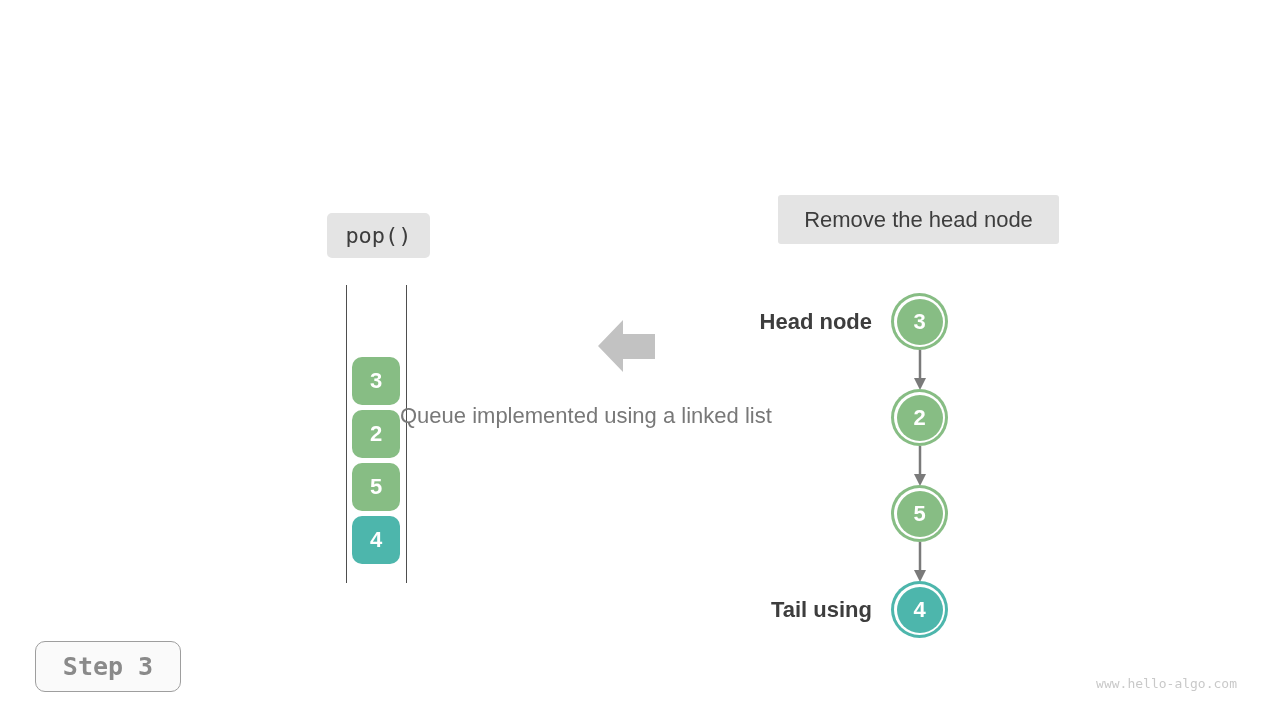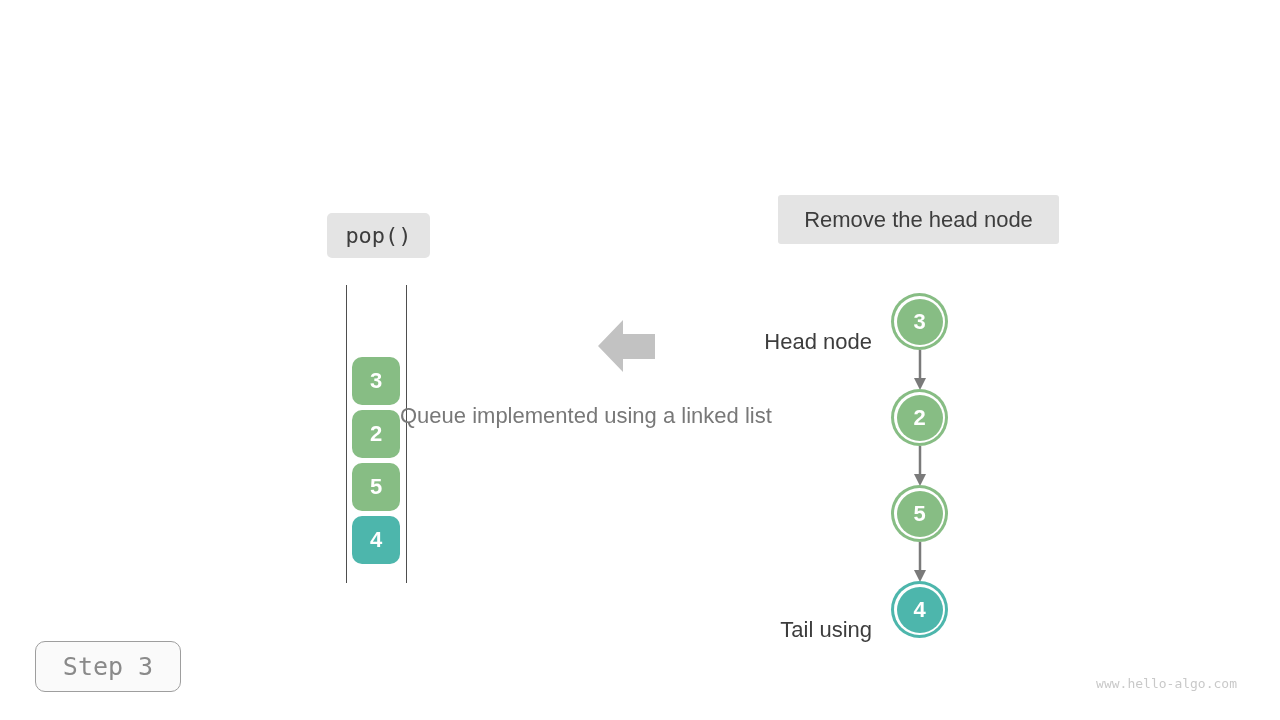--- a/index.html
+++ b/index.html
@@ -70,24 +70,23 @@
     text-align: left;
     font-size: 22px;
     color: var(--gray-text, #787878);
   }
 
   .node-label {
     position: absolute;
     width: 212px;
     text-align: right;
     font-size: 22px;
-    font-weight: normal;
+    font-weight: bold;
     color: var(--dark-text, #3a3a3a);
     left: 660px;
-    margin-top: 20px;
   }
   .node-label.head { top: 309px; }
   .node-label.tail { top: 597px; }
 
   
   .node {
     position: absolute;
     left: 891px;
     width: 57px; height: 57px;
     border-radius: 50%;
@@ -116,21 +115,21 @@
 
   .step-badge {
     position: absolute;
     left: 35px; top: 641px; width: 146px; height: 51px;
     background: var(--step-box-bg, #fafafa);
     border: 1px solid var(--step-box-border, #9e9e9e);
     border-radius: 10px;
     box-sizing: border-box;
     display: flex; align-items: center; justify-content: center;
     font-family: "DejaVu Sans Mono", monospace;
-    font-size: 25px; font-weight: normal;
+    font-size: 25px; font-weight: bold;
     color: var(--step-text, #8a8a8a);
   }
 
   .watermark {
     position: absolute;
     right: 43px; top: 676px;
     font-family: "DejaVu Sans Mono", monospace;
     font-size: 13px;
     color: var(--watermark-gray, #c9c9c9);
   }

